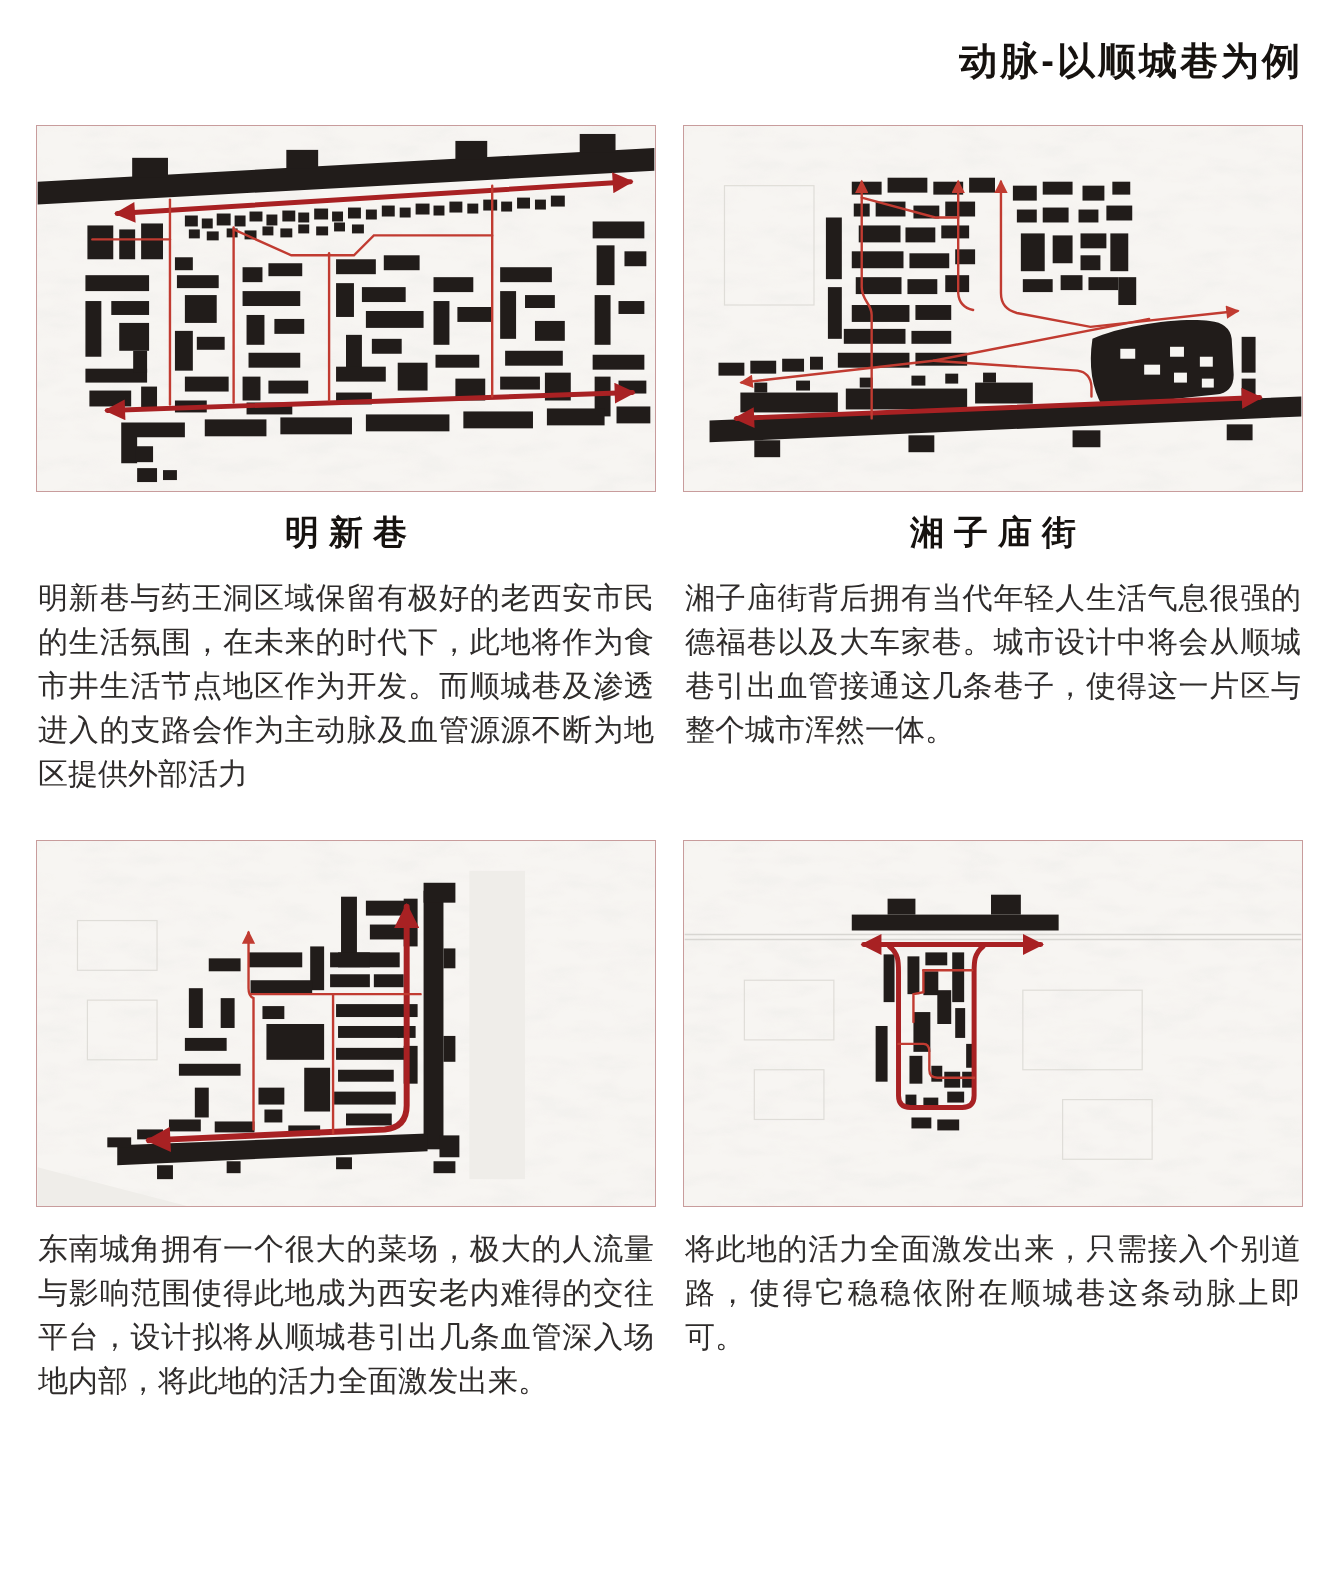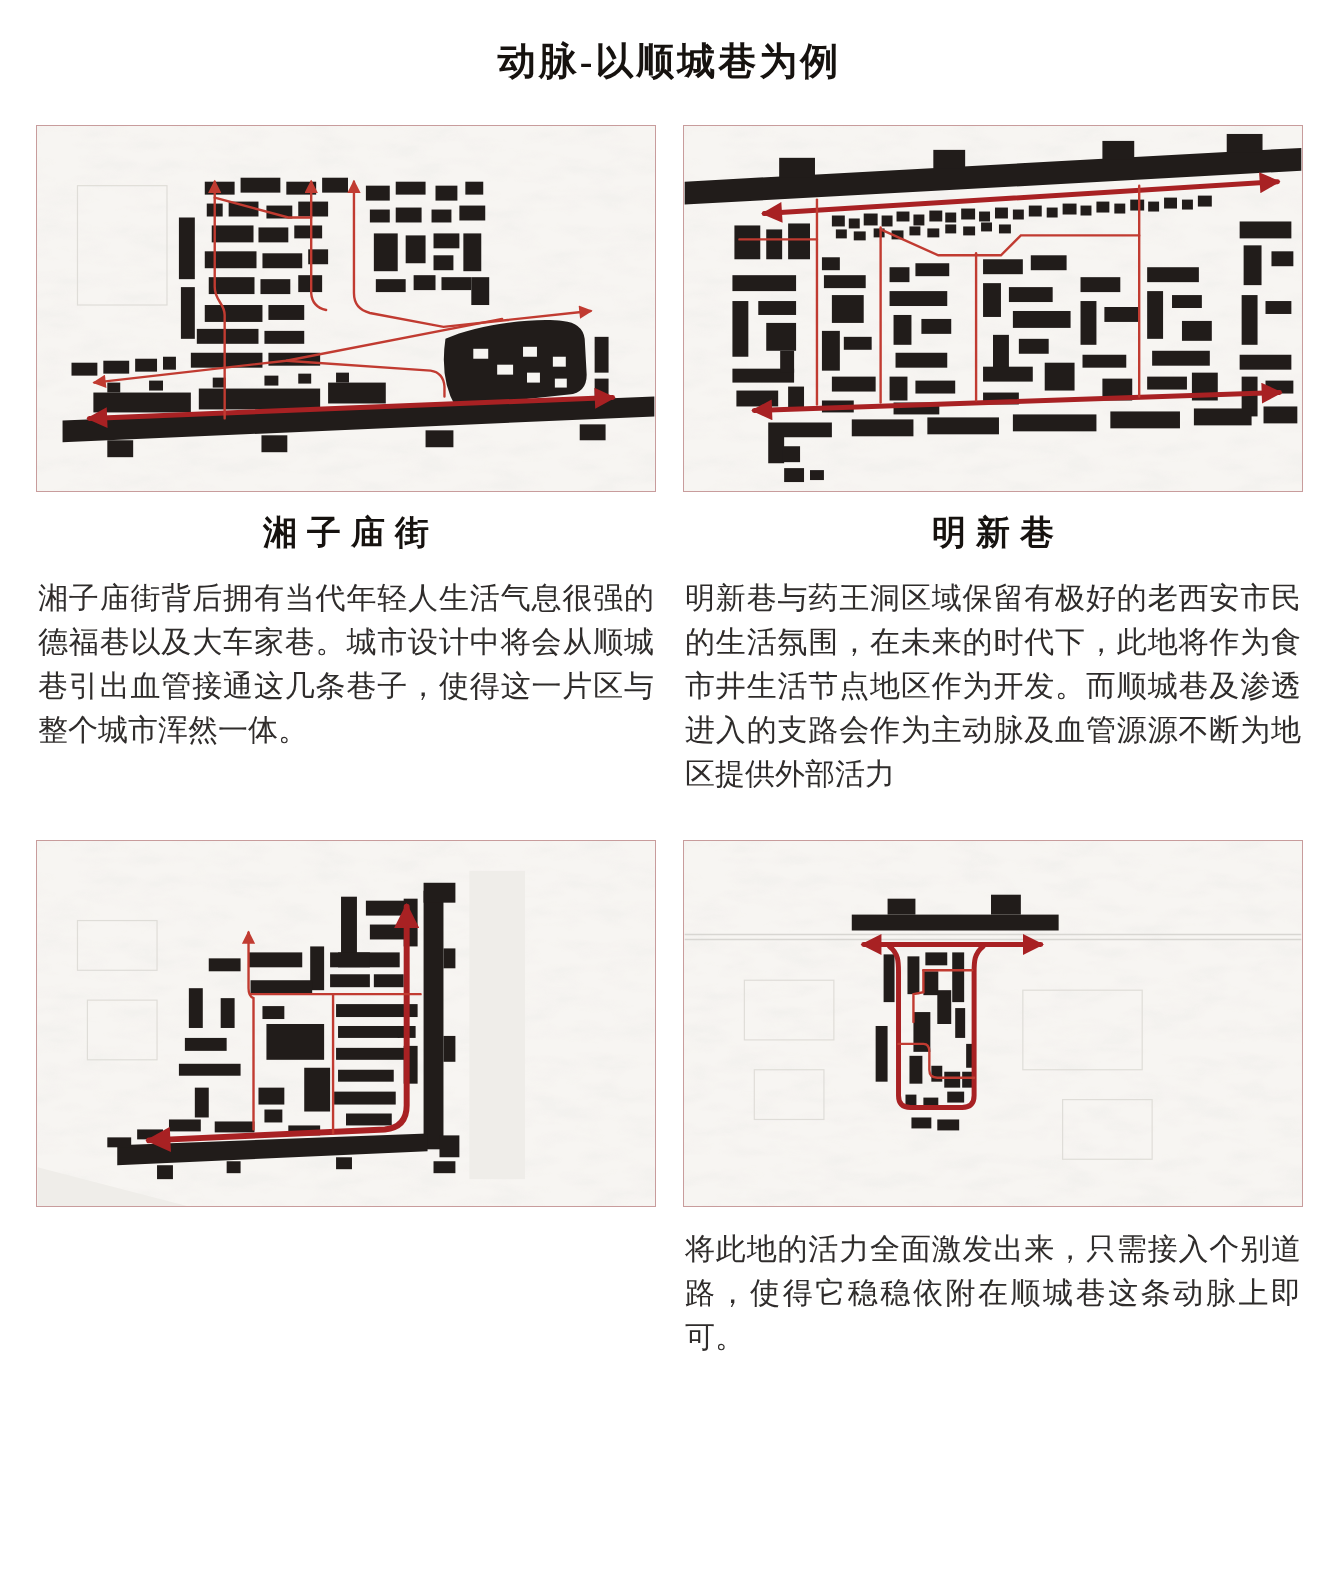--- a/index.html
+++ b/index.html
@@ -13,22 +13,22 @@
   }
   html,body{margin:0;padding:0;background:#ffffff;}
   body{
     width:1339px;height:1577px;overflow:hidden;
     font-family:"Liberation Sans", sans-serif;
     color:var(--body-text);
   }
   .page{padding:14px 36px 10px 36px;box-sizing:border-box;}
   .title{
     margin:22px 0 38px 0;
-    text-align:center;
-    font-family:Liberation Serif, serif;
+    text-align:right;
+    font-family:Liberation Sans, sans-serif;
     font-size:38px;font-weight:700;letter-spacing:3px;
     color:var(--heading-text);
   }
   .grid{
     display:grid;
     grid-template-columns:620px 620px;
     column-gap:27px;
   }
   .panel{width:620px;}
   .map-frame{
@@ -64,114 +64,20 @@
   .roadline{stroke:#d8d6d2;stroke-width:1.5;}
 </style>
 </head>
 <body>
 
 <div class="page">
 
   <h1 class="title">动脉-以顺城巷为例</h1>
 
   <div class="grid">
-
-    <section class="panel">
-      <figure class="map-frame">
-        <svg width="618" height="365" viewBox="0 0 620 367">
-          <rect width="620" height="367" fill="var(--map-background)"></rect>
-          <rect width="620" height="367" filter="url(#sketchy)" opacity="0.5"></rect>
-          <rect class="parcel" x="40" y="60" width="90" height="120"></rect>
-          <g class="bldg">
-            <polygon points="25,296 620,272 620,292 25,318"></polygon>
-            <rect x="70" y="316" width="26" height="17"></rect>
-              <rect x="225" y="311" width="26" height="17"></rect>
-              <rect x="390" y="306" width="28" height="17"></rect>
-              <rect x="545" y="300" width="26" height="16"></rect>
-            <rect x="56" y="268" width="98" height="20"></rect>
-              <rect x="162" y="264" width="122" height="21"></rect>
-              <rect x="292" y="258" width="58" height="21"></rect>
-            <rect x="70" y="258" width="13" height="10"></rect>
-              <rect x="112" y="256" width="14" height="10"></rect>
-              <rect x="176" y="253" width="13" height="10"></rect>
-            <rect x="228" y="251" width="14" height="10"></rect>
-              <rect x="262" y="249" width="13" height="10"></rect>
-              <rect x="300" y="248" width="13" height="10"></rect>
-            <rect x="34" y="238" width="26" height="13"></rect>
-              <rect x="66" y="236" width="26" height="13"></rect>
-              <rect x="98" y="234" width="22" height="13"></rect>
-              <rect x="126" y="232" width="13" height="13"></rect>
-            <rect x="142" y="92" width="16" height="62"></rect>
-              <rect x="144" y="162" width="14" height="52"></rect>
-            <rect x="168" y="56" width="30" height="13"></rect>
-              <rect x="204" y="52" width="40" height="15"></rect>
-              <rect x="250" y="56" width="30" height="13"></rect>
-              <rect x="286" y="52" width="26" height="15"></rect>
-            <rect x="170" y="78" width="16" height="13"></rect>
-              <rect x="192" y="76" width="30" height="15"></rect>
-              <rect x="230" y="80" width="26" height="13"></rect>
-              <rect x="262" y="76" width="30" height="15"></rect>
-            <rect x="175" y="100" width="42" height="17"></rect>
-              <rect x="222" y="102" width="30" height="15"></rect>
-              <rect x="258" y="100" width="28" height="13"></rect>
-            <rect x="168" y="126" width="52" height="17"></rect>
-              <rect x="226" y="128" width="40" height="15"></rect>
-              <rect x="272" y="124" width="20" height="15"></rect>
-            <rect x="172" y="152" width="46" height="17"></rect>
-              <rect x="224" y="154" width="30" height="15"></rect>
-              <rect x="262" y="150" width="24" height="17"></rect>
-            <rect x="168" y="180" width="58" height="17"></rect>
-              <rect x="232" y="180" width="36" height="15"></rect>
-            <rect x="160" y="204" width="62" height="15"></rect>
-              <rect x="228" y="206" width="40" height="13"></rect>
-            <rect x="154" y="228" width="72" height="15"></rect>
-              <rect x="232" y="228" width="52" height="13"></rect>
-            <rect x="330" y="60" width="24" height="15"></rect>
-              <rect x="360" y="56" width="30" height="13"></rect>
-              <rect x="400" y="60" width="22" height="15"></rect>
-              <rect x="430" y="56" width="18" height="13"></rect>
-            <rect x="334" y="84" width="20" height="13"></rect>
-              <rect x="360" y="82" width="26" height="15"></rect>
-              <rect x="396" y="84" width="20" height="13"></rect>
-              <rect x="424" y="80" width="26" height="15"></rect>
-            <rect x="338" y="108" width="24" height="38"></rect>
-              <rect x="370" y="110" width="20" height="28"></rect>
-              <rect x="398" y="108" width="26" height="15"></rect>
-              <rect x="398" y="130" width="20" height="15"></rect>
-              <rect x="428" y="108" width="18" height="38"></rect>
-            <rect x="340" y="154" width="30" height="13"></rect>
-              <rect x="378" y="150" width="22" height="15"></rect>
-              <rect x="406" y="152" width="30" height="13"></rect>
-              <rect x="436" y="152" width="18" height="28"></rect>
-            <path d="M410,214 C440,200 500,192 528,196 Q548,198 550,214 L552,250 Q552,268 534,270 L420,282 Q404,254 410,214 Z"></path>
-            <rect x="560" y="212" width="14" height="36"></rect>
-              <rect x="560" y="254" width="14" height="18"></rect>
-          </g>
-          <g>
-            <rect class="hole" x="438" y="224" width="15" height="10"></rect>
-              <rect class="hole" x="462" y="240" width="16" height="10"></rect>
-            <rect class="hole" x="488" y="222" width="14" height="10"></rect>
-              <rect class="hole" x="492" y="248" width="13" height="10"></rect>
-            <rect class="hole" x="518" y="232" width="13" height="10"></rect>
-              <rect class="hole" x="520" y="254" width="12" height="9"></rect>
-          </g>
-          <g>
-            <path class="rt" d="M52,294 L578,273" marker-start="url(#ahk)" marker-end="url(#ahk)"></path>
-            <path class="rtt" d="M57,258 L250,236 L467,194" marker-start="url(#aht)"></path>
-            <path class="rtt" d="M250,236 L395,246 Q408,248 409,262 L409,272"></path>
-            <path class="rtt" d="M318,56 V168 Q318,184 334,188 L408,202 L556,186" marker-start="url(#aht)" marker-end="url(#aht)"></path>
-            <path class="rtt" d="M178,56 V162 C178,176 188,178 188,190 V294" marker-start="url(#aht)"></path>
-            <path class="rtt" d="M275,56 V168 Q276,182 290,185" marker-start="url(#aht)"></path>
-            <path class="rtt" d="M178,72 L252,92 L275,92"></path>
-          </g>
-        </svg>
-      </figure>
-      <h2 class="caption">湘子庙街</h2>
-      <p class="desc">湘子庙街背后拥有当代年轻人生活气息很强的德福巷以及大车家巷。城市设计中将会从顺城巷引出血管接通这几条巷子，使得这一片区与整个城市浑然一体。</p>
-    </section>
 
     <section class="panel">
       <figure class="map-frame">
         <svg width="618" height="365" viewBox="0 0 620 367">
           <defs>
             <filter id="sketchy" x="0" y="0" width="100%" height="100%">
               <feTurbulence type="fractalNoise" baseFrequency="0.022 0.06" numOctaves="3" seed="11" result="t"></feTurbulence>
               <feColorMatrix in="t" type="matrix" values="0 0 0 0 0.80  0 0 0 0 0.79  0 0 0 0 0.77  0 0 0 1.1 -0.45"></feColorMatrix>
             </filter>
             <marker id="ahk" viewBox="0 0 10 10" refX="8.5" refY="5" markerWidth="4.6" markerHeight="4.2" orient="auto-start-reverse">
@@ -304,20 +210,114 @@
       </figure>
       <h2 class="caption">明新巷</h2>
       <p class="desc">明新巷与药王洞区域保留有极好的老西安市民的生活氛围，在未来的时代下，此地将作为食市井生活节点地区作为开发。而顺城巷及渗透进入的支路会作为主动脉及血管源源不断为地区提供外部活力</p>
     </section>
 
     <section class="panel">
       <figure class="map-frame">
         <svg width="618" height="365" viewBox="0 0 620 367">
           <rect width="620" height="367" fill="var(--map-background)"></rect>
           <rect width="620" height="367" filter="url(#sketchy)" opacity="0.5"></rect>
+          <rect class="parcel" x="40" y="60" width="90" height="120"></rect>
+          <g class="bldg">
+            <polygon points="25,296 620,272 620,292 25,318"></polygon>
+            <rect x="70" y="316" width="26" height="17"></rect>
+              <rect x="225" y="311" width="26" height="17"></rect>
+              <rect x="390" y="306" width="28" height="17"></rect>
+              <rect x="545" y="300" width="26" height="16"></rect>
+            <rect x="56" y="268" width="98" height="20"></rect>
+              <rect x="162" y="264" width="122" height="21"></rect>
+              <rect x="292" y="258" width="58" height="21"></rect>
+            <rect x="70" y="258" width="13" height="10"></rect>
+              <rect x="112" y="256" width="14" height="10"></rect>
+              <rect x="176" y="253" width="13" height="10"></rect>
+            <rect x="228" y="251" width="14" height="10"></rect>
+              <rect x="262" y="249" width="13" height="10"></rect>
+              <rect x="300" y="248" width="13" height="10"></rect>
+            <rect x="34" y="238" width="26" height="13"></rect>
+              <rect x="66" y="236" width="26" height="13"></rect>
+              <rect x="98" y="234" width="22" height="13"></rect>
+              <rect x="126" y="232" width="13" height="13"></rect>
+            <rect x="142" y="92" width="16" height="62"></rect>
+              <rect x="144" y="162" width="14" height="52"></rect>
+            <rect x="168" y="56" width="30" height="13"></rect>
+              <rect x="204" y="52" width="40" height="15"></rect>
+              <rect x="250" y="56" width="30" height="13"></rect>
+              <rect x="286" y="52" width="26" height="15"></rect>
+            <rect x="170" y="78" width="16" height="13"></rect>
+              <rect x="192" y="76" width="30" height="15"></rect>
+              <rect x="230" y="80" width="26" height="13"></rect>
+              <rect x="262" y="76" width="30" height="15"></rect>
+            <rect x="175" y="100" width="42" height="17"></rect>
+              <rect x="222" y="102" width="30" height="15"></rect>
+              <rect x="258" y="100" width="28" height="13"></rect>
+            <rect x="168" y="126" width="52" height="17"></rect>
+              <rect x="226" y="128" width="40" height="15"></rect>
+              <rect x="272" y="124" width="20" height="15"></rect>
+            <rect x="172" y="152" width="46" height="17"></rect>
+              <rect x="224" y="154" width="30" height="15"></rect>
+              <rect x="262" y="150" width="24" height="17"></rect>
+            <rect x="168" y="180" width="58" height="17"></rect>
+              <rect x="232" y="180" width="36" height="15"></rect>
+            <rect x="160" y="204" width="62" height="15"></rect>
+              <rect x="228" y="206" width="40" height="13"></rect>
+            <rect x="154" y="228" width="72" height="15"></rect>
+              <rect x="232" y="228" width="52" height="13"></rect>
+            <rect x="330" y="60" width="24" height="15"></rect>
+              <rect x="360" y="56" width="30" height="13"></rect>
+              <rect x="400" y="60" width="22" height="15"></rect>
+              <rect x="430" y="56" width="18" height="13"></rect>
+            <rect x="334" y="84" width="20" height="13"></rect>
+              <rect x="360" y="82" width="26" height="15"></rect>
+              <rect x="396" y="84" width="20" height="13"></rect>
+              <rect x="424" y="80" width="26" height="15"></rect>
+            <rect x="338" y="108" width="24" height="38"></rect>
+              <rect x="370" y="110" width="20" height="28"></rect>
+              <rect x="398" y="108" width="26" height="15"></rect>
+              <rect x="398" y="130" width="20" height="15"></rect>
+              <rect x="428" y="108" width="18" height="38"></rect>
+            <rect x="340" y="154" width="30" height="13"></rect>
+              <rect x="378" y="150" width="22" height="15"></rect>
+              <rect x="406" y="152" width="30" height="13"></rect>
+              <rect x="436" y="152" width="18" height="28"></rect>
+            <path d="M410,214 C440,200 500,192 528,196 Q548,198 550,214 L552,250 Q552,268 534,270 L420,282 Q404,254 410,214 Z"></path>
+            <rect x="560" y="212" width="14" height="36"></rect>
+              <rect x="560" y="254" width="14" height="18"></rect>
+          </g>
+          <g>
+            <rect class="hole" x="438" y="224" width="15" height="10"></rect>
+              <rect class="hole" x="462" y="240" width="16" height="10"></rect>
+            <rect class="hole" x="488" y="222" width="14" height="10"></rect>
+              <rect class="hole" x="492" y="248" width="13" height="10"></rect>
+            <rect class="hole" x="518" y="232" width="13" height="10"></rect>
+              <rect class="hole" x="520" y="254" width="12" height="9"></rect>
+          </g>
+          <g>
+            <path class="rt" d="M52,294 L578,273" marker-start="url(#ahk)" marker-end="url(#ahk)"></path>
+            <path class="rtt" d="M57,258 L250,236 L467,194" marker-start="url(#aht)"></path>
+            <path class="rtt" d="M250,236 L395,246 Q408,248 409,262 L409,272"></path>
+            <path class="rtt" d="M318,56 V168 Q318,184 334,188 L408,202 L556,186" marker-start="url(#aht)" marker-end="url(#aht)"></path>
+            <path class="rtt" d="M178,56 V162 C178,176 188,178 188,190 V294" marker-start="url(#aht)"></path>
+            <path class="rtt" d="M275,56 V168 Q276,182 290,185" marker-start="url(#aht)"></path>
+            <path class="rtt" d="M178,72 L252,92 L275,92"></path>
+          </g>
+        </svg>
+      </figure>
+      <h2 class="caption">湘子庙街</h2>
+      <p class="desc">湘子庙街背后拥有当代年轻人生活气息很强的德福巷以及大车家巷。城市设计中将会从顺城巷引出血管接通这几条巷子，使得这一片区与整个城市浑然一体。</p>
+    </section>
+
+    <section class="panel">
+      <figure class="map-frame">
+        <svg width="618" height="365" viewBox="0 0 620 367">
+          <rect width="620" height="367" fill="var(--map-background)"></rect>
+          <rect width="620" height="367" filter="url(#sketchy)" opacity="0.5"></rect>
           <rect class="band" x="434" y="30" width="56" height="310"></rect>
           <polygon class="band" points="0,328 150,367 0,367"></polygon>
           <rect class="parcel" x="40" y="80" width="80" height="50"></rect>
           <rect class="parcel" x="50" y="160" width="70" height="60"></rect>
           <g class="bldg">
             <rect x="388" y="50" width="20" height="260"></rect>
               <rect x="388" y="42" width="32" height="20"></rect>
             <rect x="408" y="108" width="12" height="20"></rect>
               <rect x="408" y="196" width="12" height="26"></rect>
             <rect x="404" y="296" width="20" height="22"></rect>
@@ -363,20 +363,21 @@
               <rect x="368" y="206" width="14" height="38"></rect>
           </g>
           <g>
             <path class="rt rt6" d="M371,66 V266 Q371,288 349,290 L112,301" marker-start="url(#ahk)" marker-end="url(#ahk)"></path>
             <path class="rtt" d="M212,92 V148 Q212,156 217,158 V290" marker-start="url(#aht)"></path>
             <path class="rtt" d="M214,154 H385"></path>
             <path class="rtt" d="M297,154 V294"></path>
           </g>
         </svg>
       </figure>
+      <p class="desc">东南城角拥有一个很大的菜场，极大的人流量与影响范围使得此地成为西安老内难得的交往平台，设计拟将从顺城巷引出几条血管深入场地内部，将此地的活力全面激发出来。</p>
     </section>
 
     <section class="panel">
       <figure class="map-frame">
         <svg width="618" height="365" viewBox="0 0 620 367">
           <rect width="620" height="367" fill="var(--map-background)"></rect>
           <rect width="620" height="367" filter="url(#sketchy)" opacity="0.55"></rect>
           <line class="roadline" x1="0" y1="94" x2="620" y2="94"></line>
           <line class="roadline" x1="0" y1="99" x2="620" y2="99"></line>
           <rect class="parcel" x="60" y="140" width="90" height="60"></rect>

